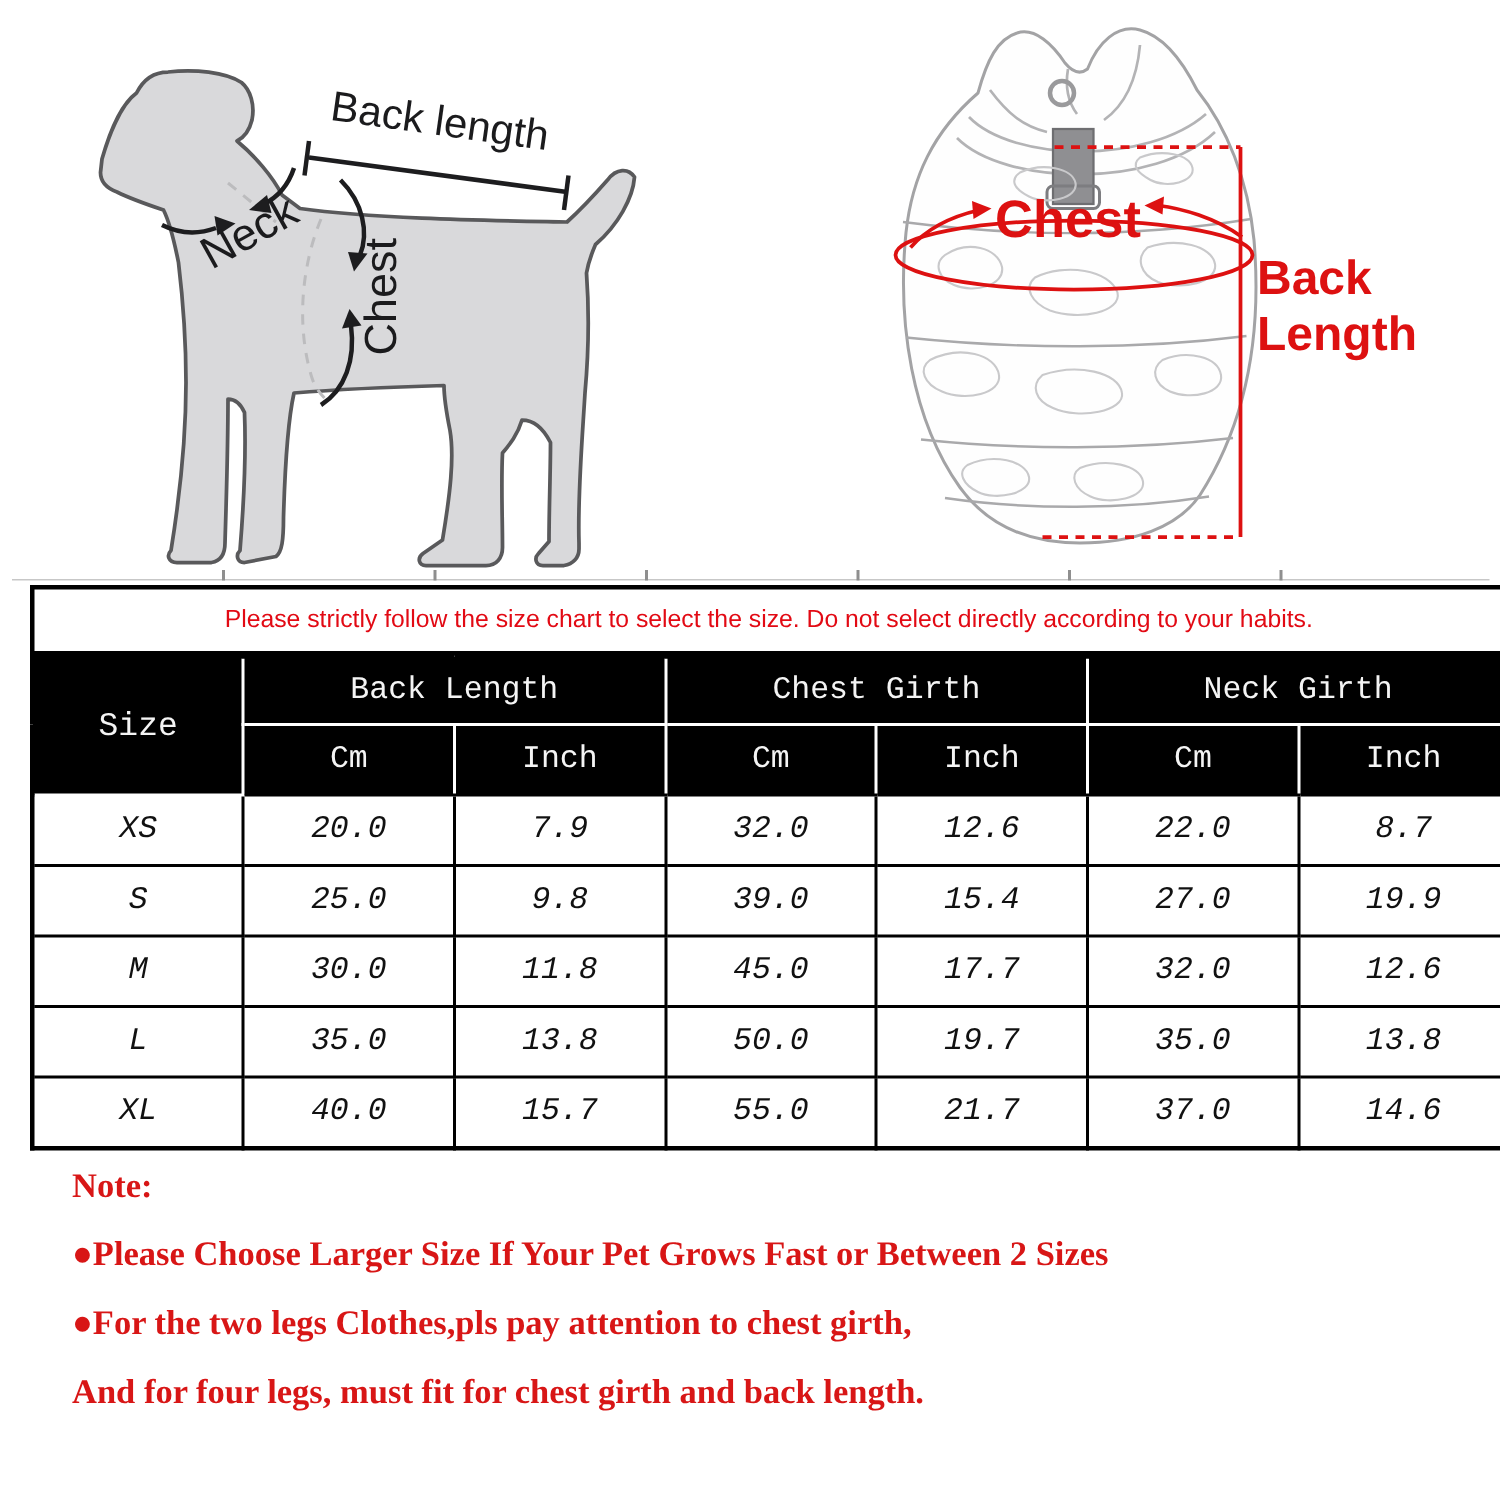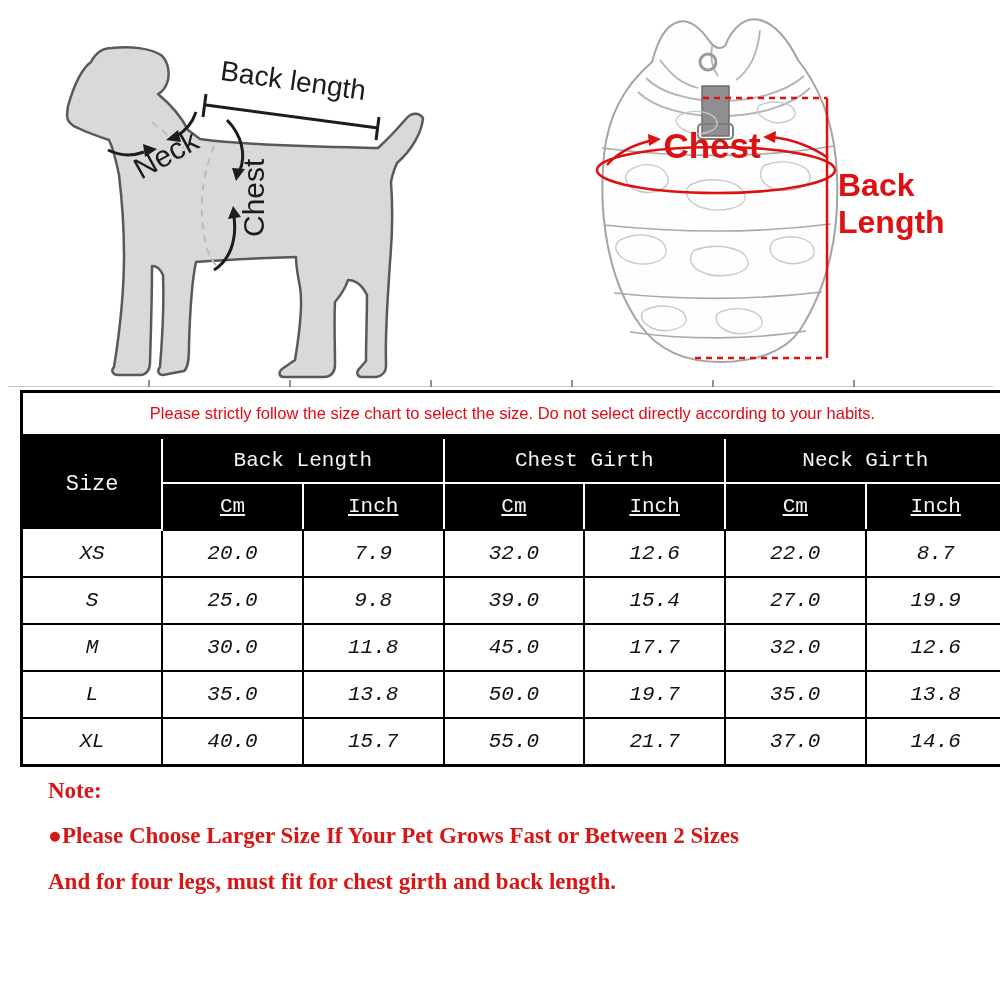--- a/index.html
+++ b/index.html
@@ -18,21 +18,21 @@
   .chart-wrap{position:absolute;left:20px;top:390px;width:985px;}
   .warning-box{box-sizing:border-box;border:3px solid #000;height:47px;display:flex;
                align-items:center;justify-content:center;background:#fff;}
   .warning-box span{color:#e20a14;font-size:16.5px;font-family:"Liberation Sans",sans-serif;}
   table.size-table{border-collapse:collapse;table-layout:fixed;width:985px;
                    font-family:"Liberation Mono",monospace;margin-top:-1px;}
   table.size-table col{width:140.7px;}
   table.size-table th{background:#000;color:#f4f4f4;font-weight:normal;font-size:21px;
                       border:2px solid #fff;}
   table.size-table thead tr.group-row th{height:41px;}
-  table.size-table thead tr.unit-row th{height:43px;border-bottom-color:#000;text-decoration:underline;}
+  table.size-table thead tr.unit-row th{height:43px;border-bottom-color:#000;}
   table.size-table th.size-head{font-size:22px;}
   table.size-table td{border:2px solid #000;background:#fff;color:#111;
                       text-align:center;font-size:21px;height:43px;font-style:italic;}
   table.size-table{border:3px solid #000;}
 
   
   .notes{position:absolute;left:48px;top:778px;width:920px;color:#d81616;
          font-family:"Liberation Serif",serif;font-weight:bold;font-size:23px;}
   .notes .note-title{margin:0 0 19px 0;}
   .notes .note-line{margin:0 0 20px 0;}
@@ -241,16 +241,17 @@
           <td>37.0</td>
           <td>14.6</td>
         </tr>
       </tbody>
     </table>
   </div>
 
   <div class="notes">
     <p class="note-title">Note:</p>
     <p class="note-line">●Please Choose Larger Size If Your Pet Grows Fast or Between 2 Sizes</p>
+    <p class="note-line">●For the two legs Clothes,pls pay attention to chest girth,</p>
     <p class="note-line">And for four legs, must fit for chest girth and back length.</p>
   </div>
 
 </div>
 
 </body></html>

